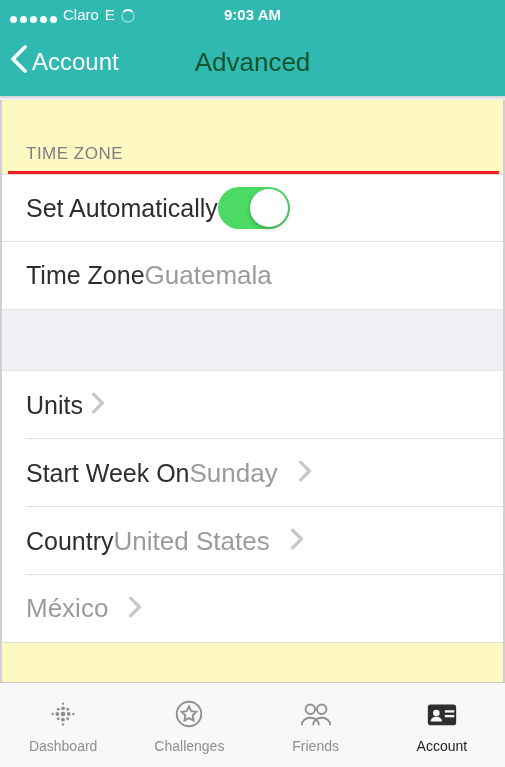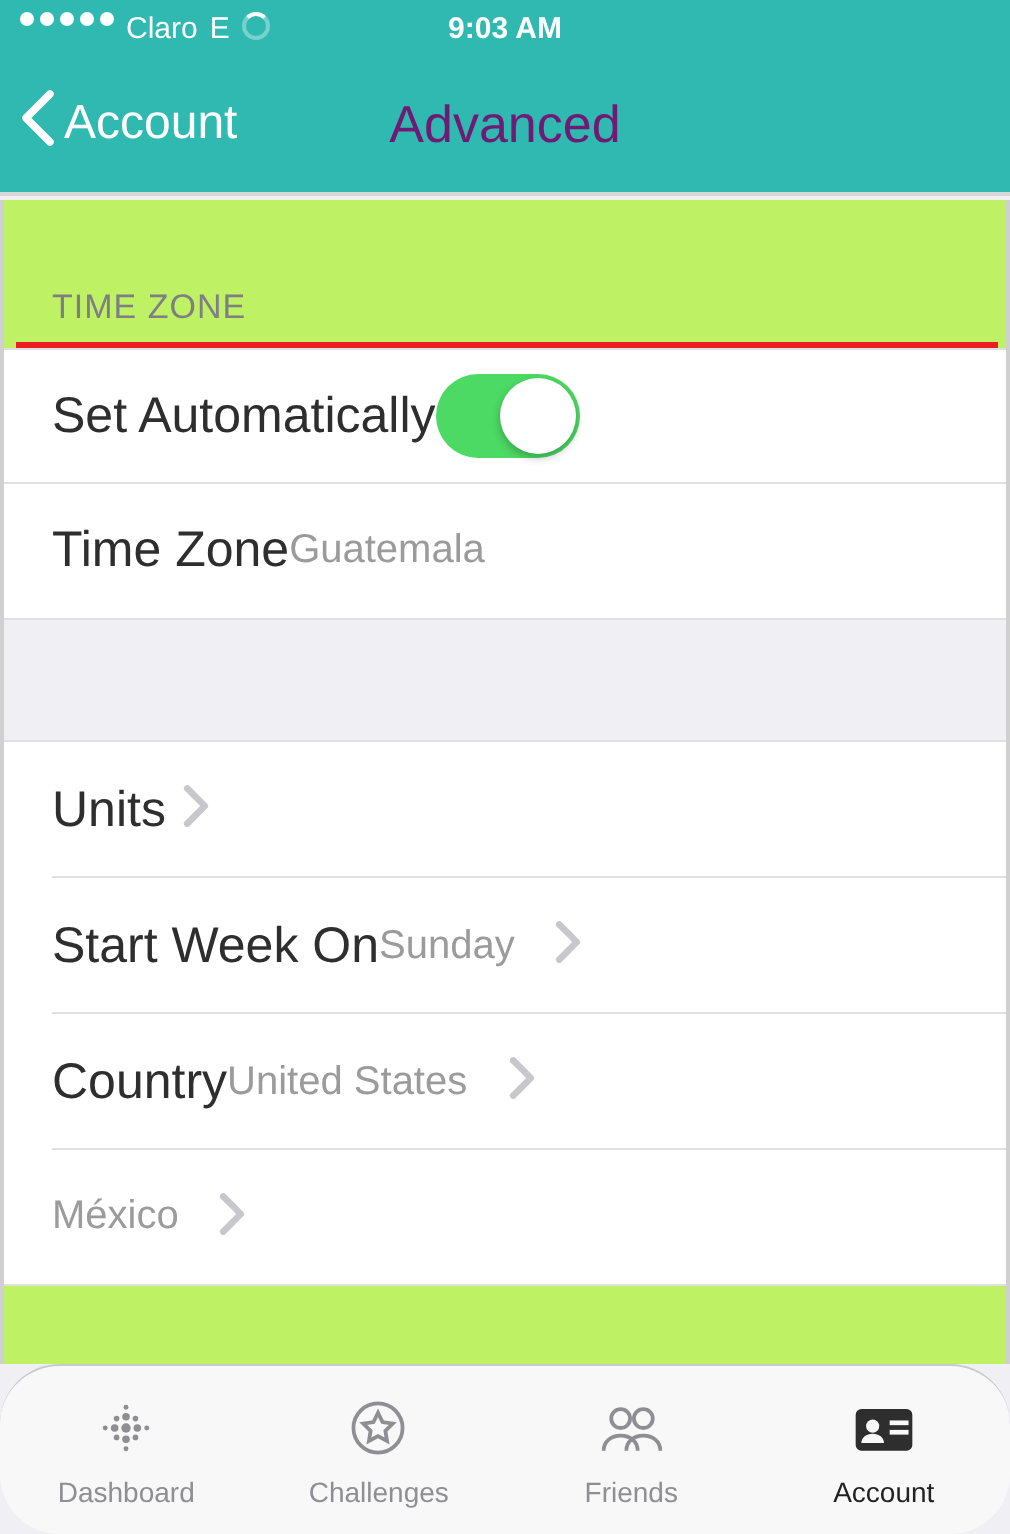--- a/index.html
+++ b/index.html
@@ -1,56 +1,56 @@
 <!DOCTYPE html>
 <html><head>
 <meta charset="utf-8">
 <style>
   * { box-sizing: border-box; margin: 0; padding: 0; }
   html, body { width: 505px; height: 767px; font-family: -apple-system, "Helvetica Neue", Arial, sans-serif; background: #e4e4e4; overflow: hidden; }
   .screen { width: 505px; height: 767px; position: relative; background: #efeff4; }
 
   
   .status-bar { height: 28px; background: #2fb9b1; color: #fff; display: flex; align-items: center; padding: 0 10px; font-size: 15px; font-weight: 500; }
-  .status-left { display: flex; align-items: flex-start; gap: 6px; flex: 1; }
+  .status-left { display: flex; align-items: flex-end; gap: 6px; flex: 1; }
   .dots { display: flex; gap: 3px; }
   .dot { width: 7px; height: 7px; border-radius: 50%; background: #fff; }
   .spinner { width: 14px; height: 14px; border: 2px solid rgba(255,255,255,0.35); border-top-color:#fff; border-radius:50%; }
   .status-center { position:absolute; left:0; right:0; text-align:center; font-weight:600; pointer-events:none;}
   .status-right { display:flex; align-items:center; gap:6px; }
   .battery { width: 28px; height: 13px; border: 1.5px solid #fff; border-radius: 2px; position: relative; }
   .battery::after { content:""; position:absolute; right:-4px; top:3px; width:3px; height:5px; background:#fff; border-radius:0 1px 1px 0;}
   .battery .fill { position:absolute; left:1px; top:1px; bottom:1px; width:55%; background:#fff; }
 
   
   .nav-bar { height: 70px; background: #2fb9b1; display:flex; align-items:center; position:relative; border-bottom: 2px solid #d8d8d8;}
   .back { display:flex; align-items:center; color:#fff; font-size:24px; font-weight:300; padding-left:10px; gap:4px;}
-  .nav-title { position:absolute; left:0; right:0; text-align:center; color:#701a75; font-size:26px; font-weight:400; pointer-events:none;}
-
-  .content { position:absolute; top:100px; left:0; right:0; bottom:85px; overflow:hidden; background:#bef264; border-left:2px solid #d0d0d0; border-right:2px solid #d0d0d0;}
+  .nav-title { position:absolute; left:0; right:0; text-align:center; color:#14532d; font-size:26px; font-weight:400; pointer-events:none;}
+
+  .content { position:absolute; top:100px; left:0; right:0; bottom:85px; overflow:hidden; background:#fef9c3; border-left:2px solid #d0d0d0; border-right:2px solid #d0d0d0;}
 
   .section-header { padding: 44px 24px 10px; color:#7e7e84; font-size:17px; letter-spacing:0.5px; }
 
   .row { background:#fff; display:flex; align-items:center; justify-content:flex-start; padding: 0 24px; height: 68px; font-size:25px; color:#2e2e2e; border-bottom:1px solid #e0e0e0; position:relative;}
   .row.first { border-top:1px solid #e0e0e0;}
-  .row .value { color:#9b9b9b; font-size:20px; display:flex; align-items:center; gap:12px;}
+  .row .value { color:#9b9b9b; font-size:26px; display:flex; align-items:center; gap:12px;}
   .row.inset-border { border-bottom:none; }
   .row.inset-border::after { content:""; position:absolute; left:24px; right:0; bottom:0; height:1px; background:#e0e0e0; }
   .highlight { position:absolute; border:5px solid #ee1c25; pointer-events:none; }
 
   
   .switch { width: 72px; height: 42px; background:#4cd964; border-radius: 21px; position:relative; }
   .switch .knob { position:absolute; right:2px; top:2px; width:38px; height:38px; background:#fff; border-radius:50%; box-shadow:0 2px 4px rgba(0,0,0,0.25);}
 
   .chevron-right { color:#c7c7cc; font-size:28px; padding-left:8px;}
 
   .gap { height: 62px; background:#efeff4; border-top:1px solid #e0e0e0; border-bottom:1px solid #e0e0e0; margin-top:-1px;}
 
   
-  .tab-bar { position:absolute; bottom:0; left:0; right:0; height:85px; background:#f8f8f8; border-top:1px solid #c9c9c9; display:flex;border-radius:30px; }
+  .tab-bar { position:absolute; bottom:0; left:0; right:0; height:85px; background:#f8f8f8; border-top:1px solid #c9c9c9; display:flex; }
   .tab { flex:1; display:flex; flex-direction:column; align-items:center; justify-content:center; gap:4px; color:#8e8e93; font-size:14px;}
   .tab.active { color:#222; }
   .tab svg { width:38px; height:34px; }
 </style>
 </head>
 <body>
 
 <div class="screen">
 
   <div class="status-bar">

